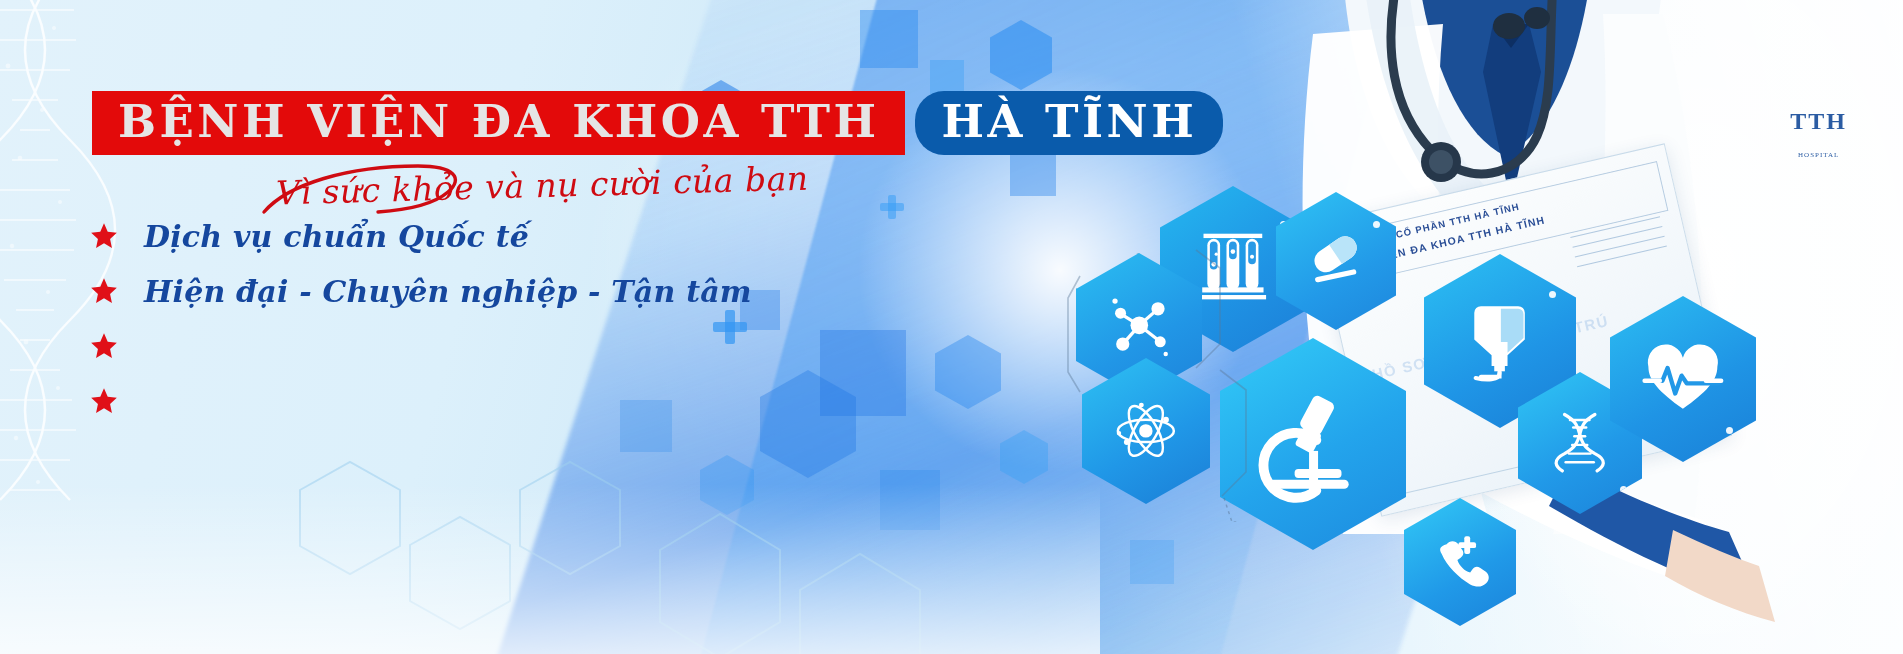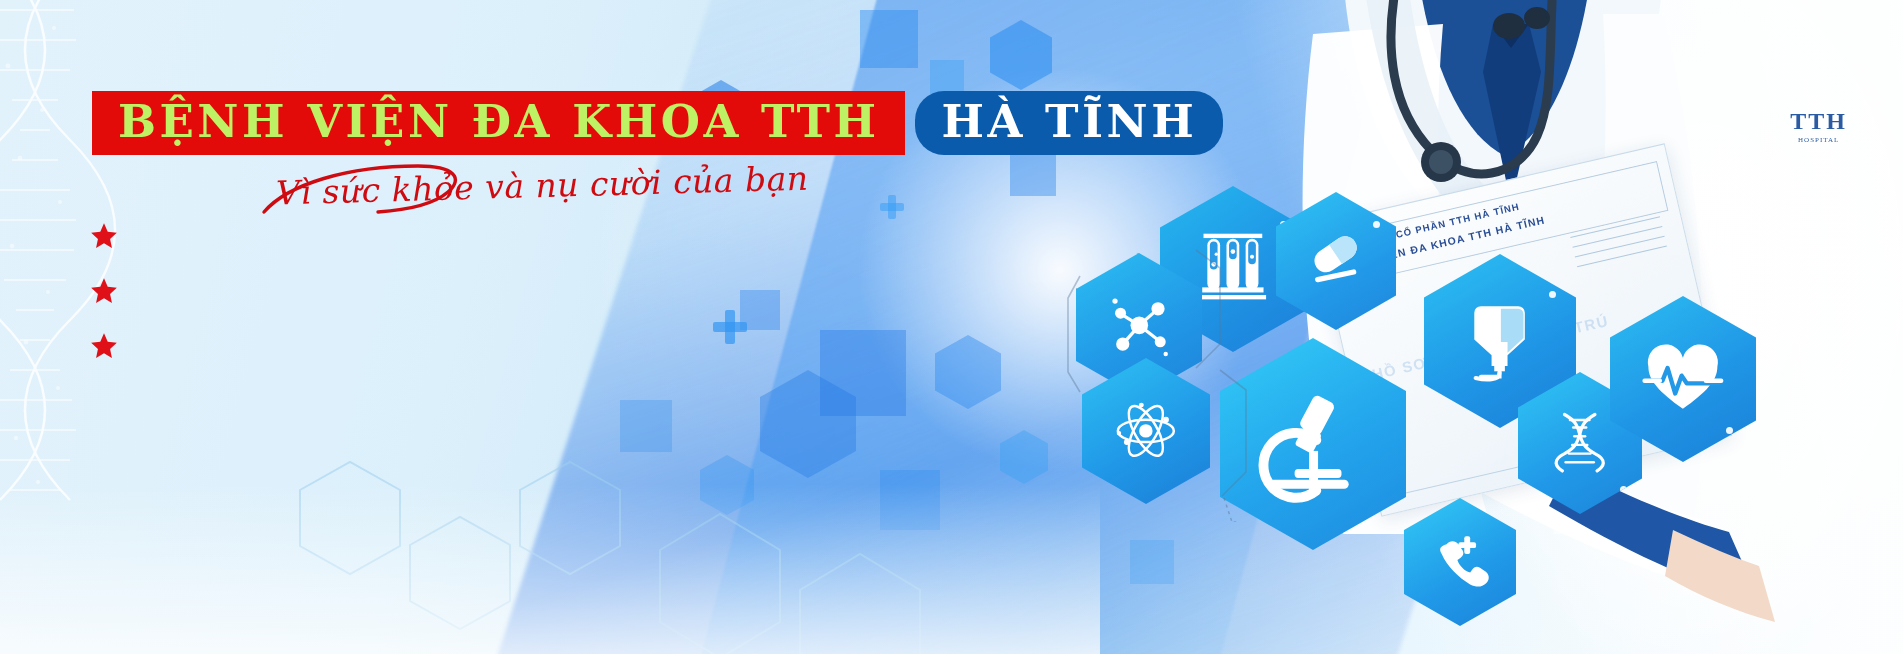--- a/index.html
+++ b/index.html
@@ -75,21 +75,21 @@
   .content { position:absolute; left:0; top:0; width:1000px; height:654px; z-index:20; }
 
   .title-row { position:absolute; left:92px; top:91px; display:flex; align-items:stretch; gap:10px; }
 
   .title-red {
     background:#e30a0a;
     padding:8px 26px 11px 26px;
     display:flex; align-items:center;
   }
   .title-red span {
-    color:#bef264;
+    color:#e5e5e5;
     font-family:"DejaVu Serif", serif;
     font-weight:700;
     font-size:45px;
     letter-spacing:3.5px;
     line-height:1;
     white-space:nowrap;
   }
   .title-blue {
     background:#0a5bab;
     padding:8px 26px 11px 26px;
@@ -190,21 +190,21 @@
     white-space:nowrap;
   }
   .tth-logo {
     position:absolute; right:56px; top:108px;
     color:#1a4f9c; text-align:center;
     font-family:"Liberation Serif", serif;
     z-index:14;
     opacity:.92;
   }
   .tth-logo .lg { font-size:24px; font-weight:700; letter-spacing:2px; }
-  .tth-logo .sm { font-size:7px; letter-spacing:1px; margin-top:1px; }
+  .tth-logo .sm { font-size:7px; letter-spacing:1px; margin-top:16px; }
 </style>
 </head>
 <body>
 
 <div class="banner">
 
   <div class="bg-layer">
 
     <div class="blue-diagonal"></div>
     <div class="blue-diagonal2"></div>
@@ -509,35 +509,42 @@
       </div>
     </div>
 
     <svg class="tagline-swash" viewBox="0 0 330 60">
       <path d="M6,52 C30,24 90,6 160,6 C196,6 206,18 190,32 C176,44 150,50 120,52" fill="none" stroke="#cf0b12" stroke-width="3.4" stroke-linecap="round"></path>
     </svg>
     <div class="tagline">Vì sức khỏe và nụ cười của bạn</div>
 
     <div class="bullets">
 
-
       <div class="bullet">
         <svg class="star" viewBox="0 0 24 24">
           <polygon fill="currentColor" points="12,1 15.2,8.3 23,9.2 17.2,14.5 18.8,22.2 12,18.2 5.2,22.2 6.8,14.5 1,9.2 8.8,8.3"></polygon>
         </svg>
+        <span class="bullet-text">Dịch vụ chuẩn Quốc tế</span>
       </div>
 
       <div class="bullet">
         <svg class="star" viewBox="0 0 24 24">
           <polygon fill="currentColor" points="12,1 15.2,8.3 23,9.2 17.2,14.5 18.8,22.2 12,18.2 5.2,22.2 6.8,14.5 1,9.2 8.8,8.3"></polygon>
         </svg>
+        <span class="bullet-text">Hiện đại - Chuyên nghiệp - Tận tâm</span>
       </div>
 
       <div class="bullet">
         <svg class="star" viewBox="0 0 24 24">
           <polygon fill="currentColor" points="12,1 15.2,8.3 23,9.2 17.2,14.5 18.8,22.2 12,18.2 5.2,22.2 6.8,14.5 1,9.2 8.8,8.3"></polygon>
         </svg>
       </div>
 
+      <div class="bullet">
+        <svg class="star" viewBox="0 0 24 24">
+          <polygon fill="currentColor" points="12,1 15.2,8.3 23,9.2 17.2,14.5 18.8,22.2 12,18.2 5.2,22.2 6.8,14.5 1,9.2 8.8,8.3"></polygon>
+        </svg>
+      </div>
+
     </div>
   </div>
 
 </div>
 
 </body></html>

